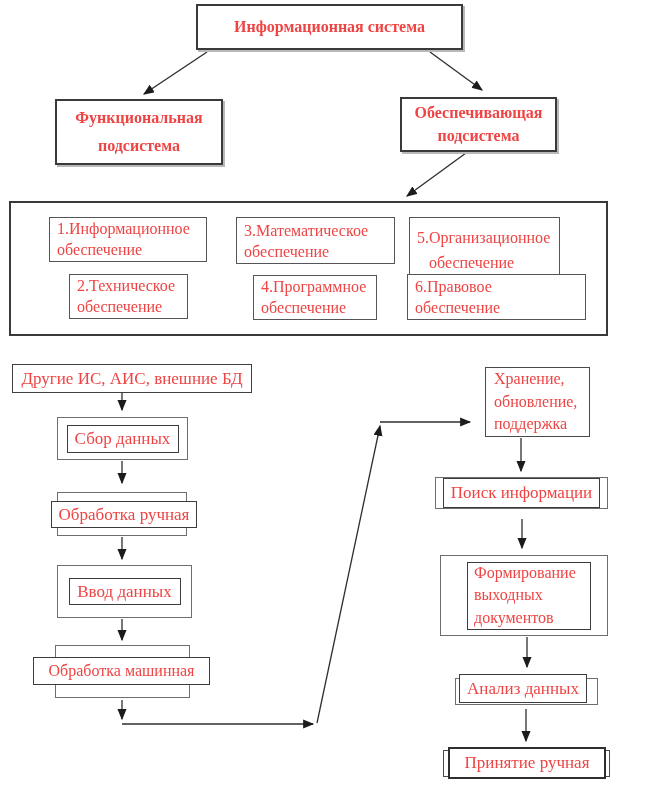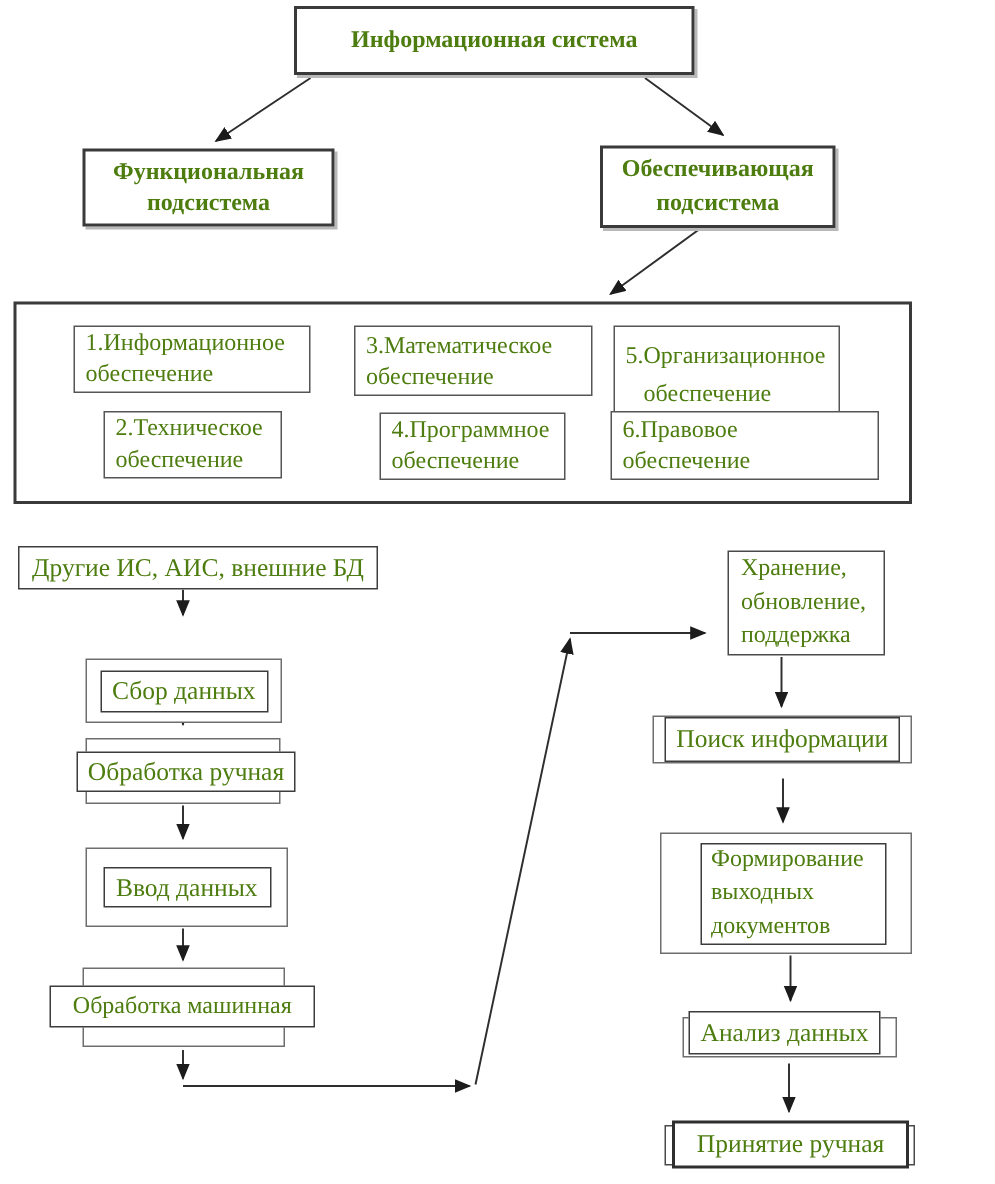--- a/index.html
+++ b/index.html
@@ -1,18 +1,18 @@
 <!DOCTYPE html>
 <html><head>
 <meta charset="utf-8">
 <style>
   html,body{margin:0;padding:0;background:#fff;}
   .canvas{
     position:relative;width:663px;height:789px;background:#ffffff;overflow:hidden;
-    font-family:"Liberation Serif","DejaVu Serif",serif;color:#4d7c0f;
+    font-family:"Liberation Serif","DejaVu Serif",serif;color:#ef4444;
   }
   .canvas *{box-sizing:border-box;}
   .arrows{position:absolute;left:0;top:0;pointer-events:none;}
   .box{position:absolute;background:#fff;display:flex;align-items:center;justify-content:center;text-align:center;}
   .bold-box{border:2px solid #3a3a3a;font-weight:bold;font-size:16px;box-shadow:2px 2px 0 #b9b9b9;}
   .two-line{flex-direction:column;justify-content:space-around;padding:3px 2px;}
   .container-box{position:absolute;border:2px solid #3a3a3a;background:#fff;}
   .sub-box{position:absolute;background:#fff;border:1.5px solid #555;display:flex;flex-direction:column;justify-content:flex-end;
     font-size:16px;line-height:1.35;padding-left:7px;text-align:left;}
   .sub-box .indent{padding-left:12px;}
@@ -52,21 +52,21 @@
       <line x1="522" y1="519" x2="522" y2="548" marker-end="url(#ah)"></line>
       <line x1="527" y1="637" x2="527" y2="667" marker-end="url(#ah)"></line>
       <line x1="526" y1="709" x2="526" y2="741" marker-end="url(#ah)"></line>
     </g>
   </svg>
 
   <div class="box bold-box" style="left:196px;top:4px;width:267px;height:46px;">
     <span>Информационная система</span>
   </div>
 
-  <div class="box bold-box two-line" style="left:55px;top:99px;width:168px;height:52px;">
+  <div class="box bold-box two-line" style="left:55px;top:99px;width:168px;height:66px;">
     <span>Функциональная</span>
     <span>подсистема</span>
   </div>
 
   <div class="box bold-box two-line" style="left:400px;top:97px;width:157px;height:55px;">
     <span>Обеспечивающая</span>
     <span>подсистема</span>
   </div>
 
   <div class="container-box" style="left:9px;top:201px;width:599px;height:135px;"></div>
@@ -93,21 +93,21 @@
   </div>
   <div class="sub-box" style="left:407px;top:274px;width:179px;height:46px;">
     <span>6.Правовое</span>
     <span>обеспечение</span>
   </div>
 
   <div class="box plain-box" style="left:12px;top:364px;width:240px;height:29px;">
     <span>Другие ИС, АИС, внешние БД</span>
   </div>
 
-  <div class="dbl-outer" style="left:57px;top:417px;width:131px;height:43px;margin-top:22px;">
+  <div class="dbl-outer" style="left:57px;top:417px;width:131px;height:43px;">
     <div class="dbl-inner" style="width:112px;height:28px;">
       <span>Сбор данных</span>
     </div>
   </div>
 
   <div class="back-box" style="left:57px;top:492px;width:130px;height:44px;"></div>
   <div class="front-box" style="left:51px;top:501px;width:146px;height:27px;">
     <span>Обработка ручная</span>
   </div>
 

